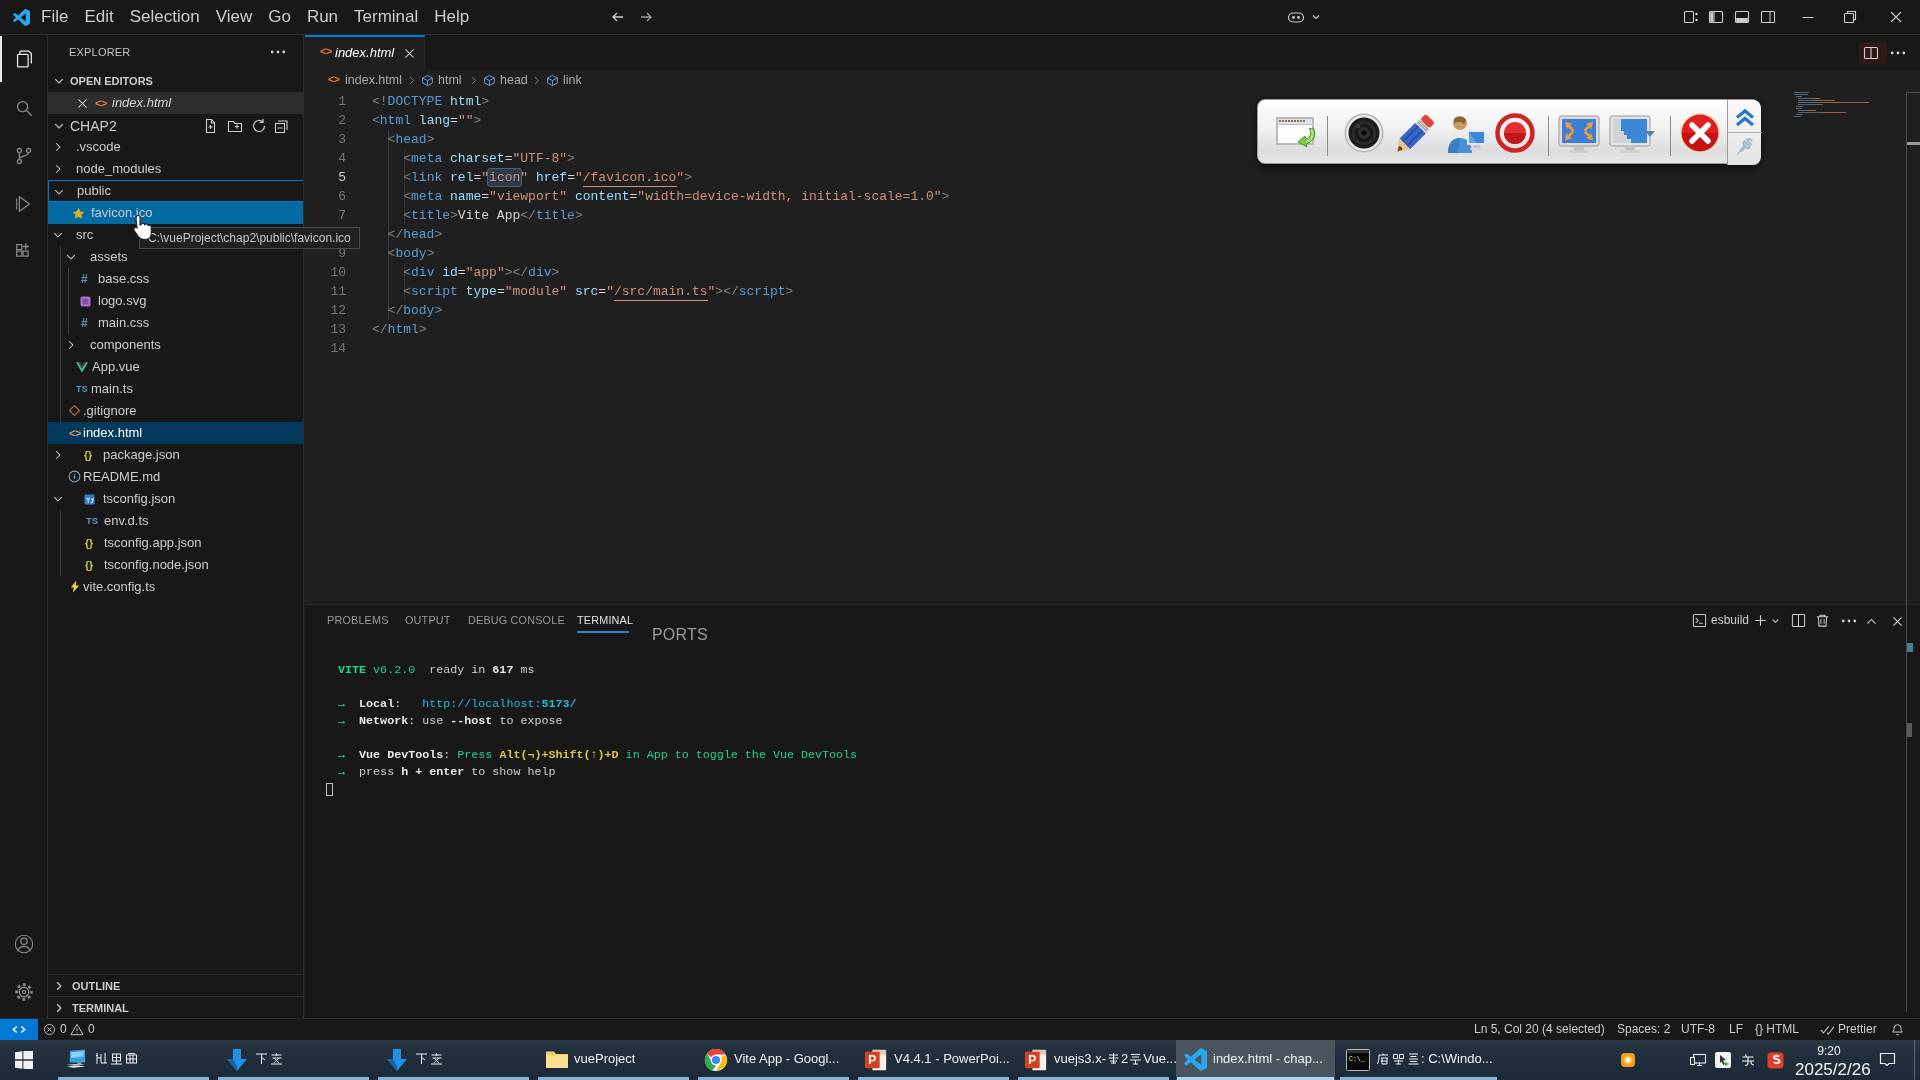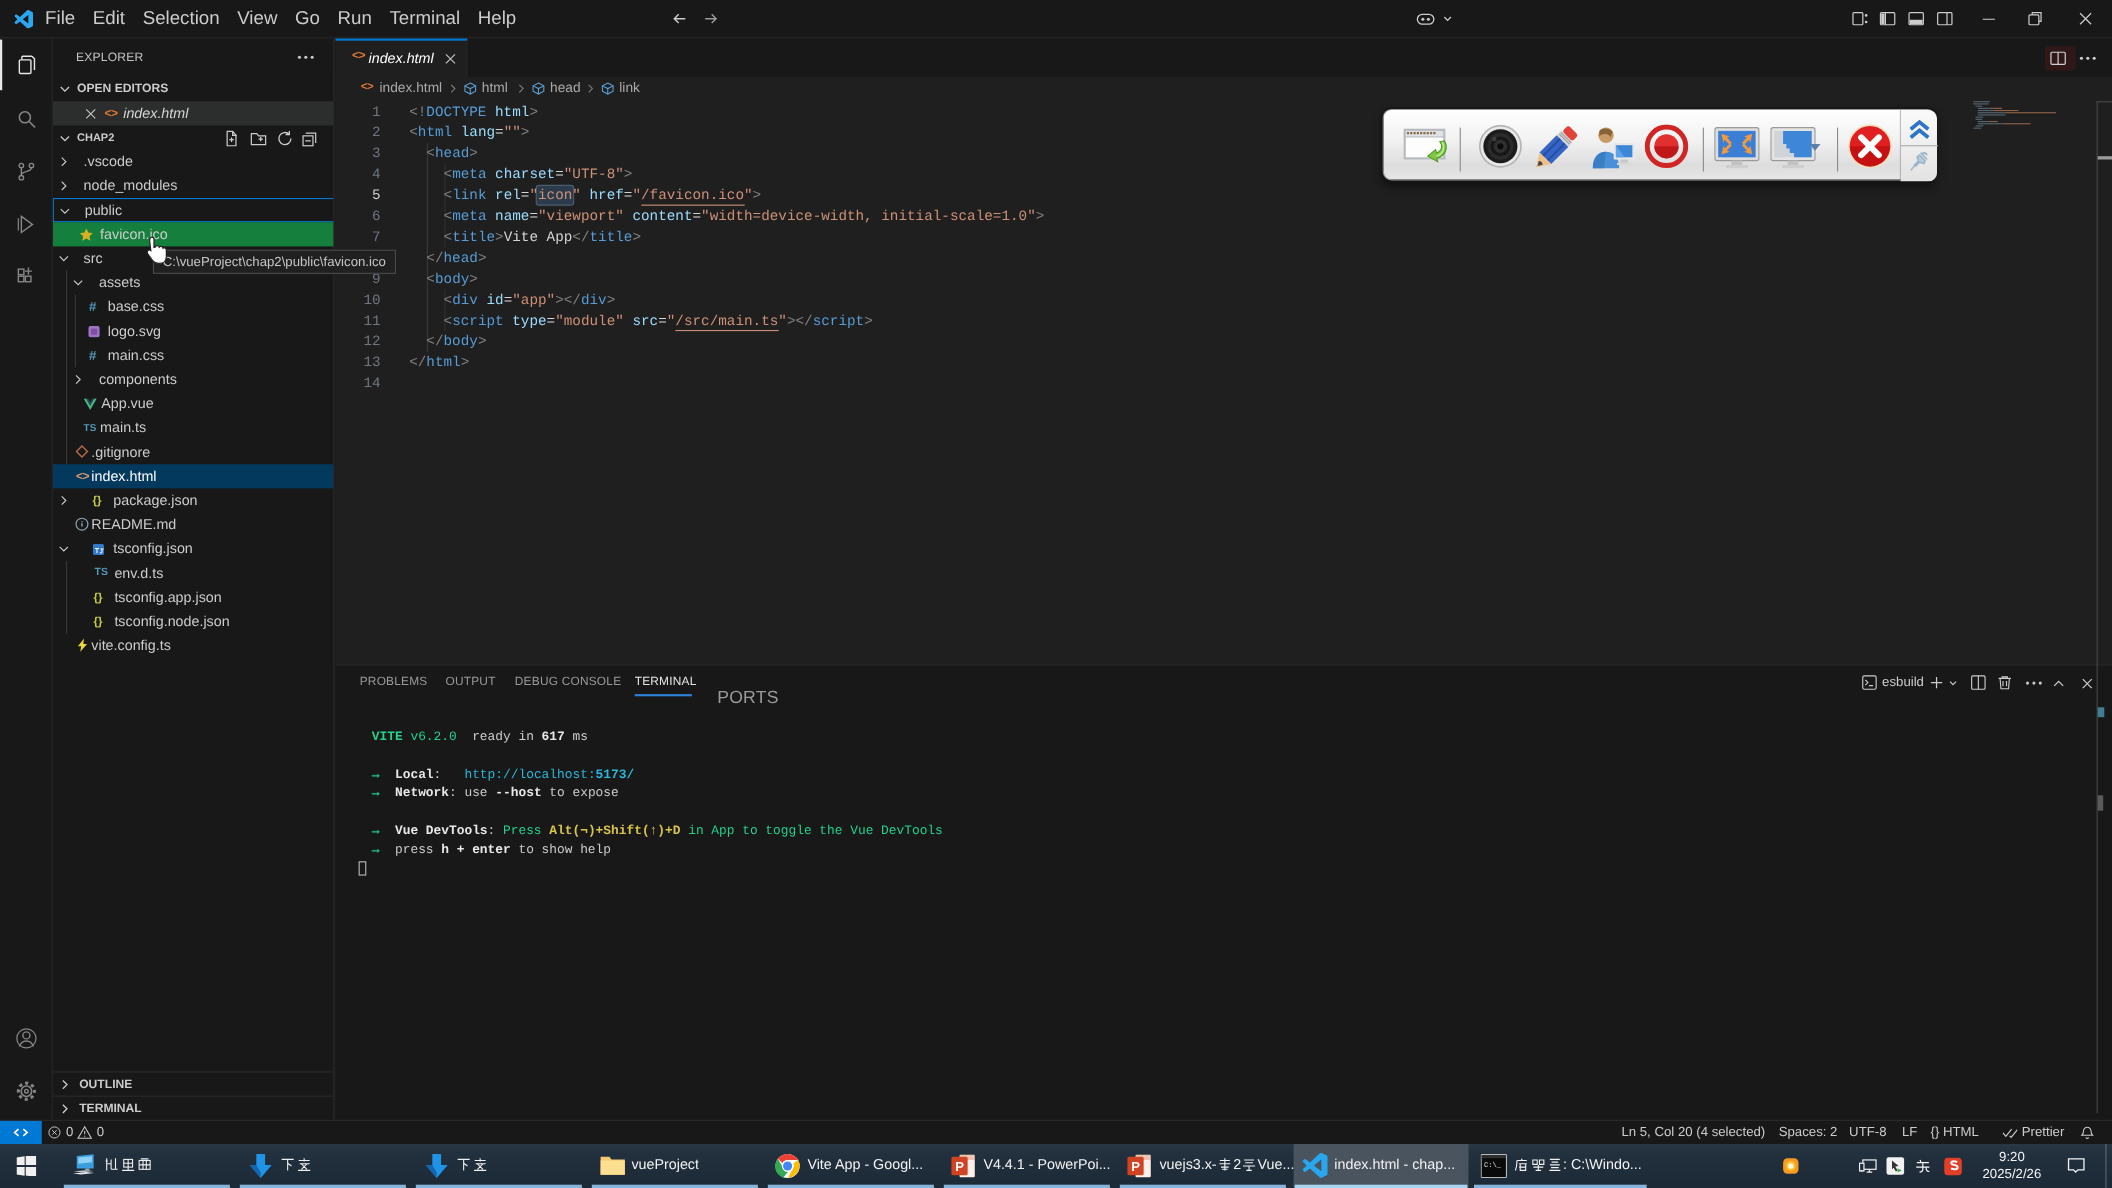--- a/index.html
+++ b/index.html
@@ -133,21 +133,21 @@
         <path d="m2 2 12 12M14 2 2 14"></path>
       </svg>
     <span class="lbl" style="left:47px;color:#e37933;font-weight:bold;font-size:11px;letter-spacing:-.5px">&lt;&gt;</span>
     <span class="lbl" style="left:64px;font-style:italic;color:#d5d5d5">index.html</span>
   </div>
 
   <div class="row" style="top:80px;width:256px">
       <svg class="ico" style="left:5px;top:5px" width="12" height="12" viewBox="0 0 16 16" fill="none" stroke="#ccc" stroke-width="1.6">
         <path d="m3 5.5 5 5 5-5"></path>
       </svg>
-      <span class="lbl" style="left:22px;font-size:10px;font-weight:bold;color:#cccccc">CHAP2</span>
+      <span class="lbl" style="left:22px;font-size:14px;font-weight:normal;color:#cccccc">CHAP2</span>
     <svg class="ico" style="left:154px;top:3px" width="16" height="16" viewBox="0 0 16 16" fill="none" stroke="#ccc" stroke-width="1.1">
         <path d="M9.5 1.5h-5v13h8V5z"></path>
         <path d="M9.5 1.5V5h3.5M6.5 9h4M8.5 7v4" stroke-width="1.2"></path>
       </svg>
     <svg class="ico" style="left:179px;top:3px" width="16" height="16" viewBox="0 0 16 16" fill="none" stroke="#ccc" stroke-width="1.1">
         <path d="M1.5 3.5h5l1.5 2h6.5v8h-13z"></path>
         <path d="M8 8.5h4M10 6.5v4" stroke-width="1.2"></path>
       </svg>
     <svg class="ico" style="left:203px;top:3px" width="16" height="16" viewBox="0 0 16 16" fill="none" stroke="#ccc" stroke-width="1.2">
         <path d="M13.5 8a5.5 5.5 0 1 1-1.6-3.9"></path>
@@ -175,21 +175,21 @@
         <path d="m5.5 3 5 5-5 5"></path>
       </svg>
       <span class="lbl" style="left:28px">node_modules</span>
     </div>
   <div class="row" style="top:145px;border:1px solid #0078d4">
       <svg class="ico" style="left:4px;top:5px" width="12" height="12" viewBox="0 0 16 16" fill="none" stroke="#ccc" stroke-width="1.4">
         <path d="m3 5.5 5 5 5-5"></path>
       </svg>
       <span class="lbl" style="left:28px;top:-1px">public</span>
     </div>
-  <div class="row" style="top:167px;background:#15803d">
+  <div class="row" style="top:167px;background:#0369a1">
       <svg class="ico" style="left:24px;top:5px" width="13" height="13" viewBox="0 0 16 16">
         <path fill="#d7b024" d="M8 .8 10.2 5.4 15.2 6.1 11.6 9.6 12.5 14.6 8 12.2 3.5 14.6 4.4 9.6.8 6.1 5.8 5.4z"></path>
       </svg>
       <span class="lbl" style="left:43px">favicon.ico</span>
     </div>
   <div class="row" style="top:189px">
       <svg class="ico" style="left:4px;top:5px" width="12" height="12" viewBox="0 0 16 16" fill="none" stroke="#ccc" stroke-width="1.4">
         <path d="m3 5.5 5 5 5-5"></path>
       </svg>
       <span class="lbl" style="left:28px">src</span>
@@ -626,21 +626,21 @@
       </svg>
     </div>
   <svg class="a" style="left:1741px;top:13px" width="14" height="14" viewBox="0 0 14 14" fill="none" stroke="#f5f5f5" stroke-width="1.1">
       <path d="M1.5 4h11M1 8h12M4.5 1.5 5.5 4M7 4v6c0 2-1.5 2.5-3 2.5M10 8.5c0 2.5 1 3.5 3 3.5"></path>
     </svg>
   <svg class="a" style="left:1767px;top:12px" width="17" height="17" viewBox="0 0 17 17">
       <rect x="0.5" y="0.5" width="16" height="16" rx="3.5" fill="#e33e27"></rect>
       <path d="M12.2 4.6c-1.8-1.1-5.3-1.4-5.3.6 0 2.4 5.8 1.2 5.8 4 0 2.2-3.6 2.3-6 1" stroke="#fff" stroke-width="1.8" fill="none"></path>
     </svg>
   <div class="a" style="left:1795px;top:4px;width:68px;height:15px;font-size:12px;color:#f5f5f5;text-align:center">9:20</div>
-  <div class="a" style="left:1795px;top:20px;width:68px;height:15px;font-size:12px;color:#f5f5f5;text-align:center">2025/2/26</div>
+  <div class="a" style="left:1795px;top:20px;width:68px;height:15px;font-size:17px;color:#f5f5f5;text-align:right">2025/2/26</div>
   <svg class="a" style="left:1879px;top:12px" width="17" height="16" viewBox="0 0 17 16" fill="none" stroke="#f2f2f2" stroke-width="1.2">
       <path d="M1.5 1.5h14v10h-5.5L8 13.5 6 11.5H1.5z"></path>
     </svg>
   <div class="a" style="left:1914px;top:0;width:1px;height:40px;background:rgba(255,255,255,.28)"></div>
 </div>
 
 <div id="overlays">
 
   <div class="a" style="left:1906px;top:92px;width:14px;height:1px;background:#4a4a4a"></div>
   <div class="a" style="left:1906px;top:92px;width:1px;height:920px;background:#484848"></div>

